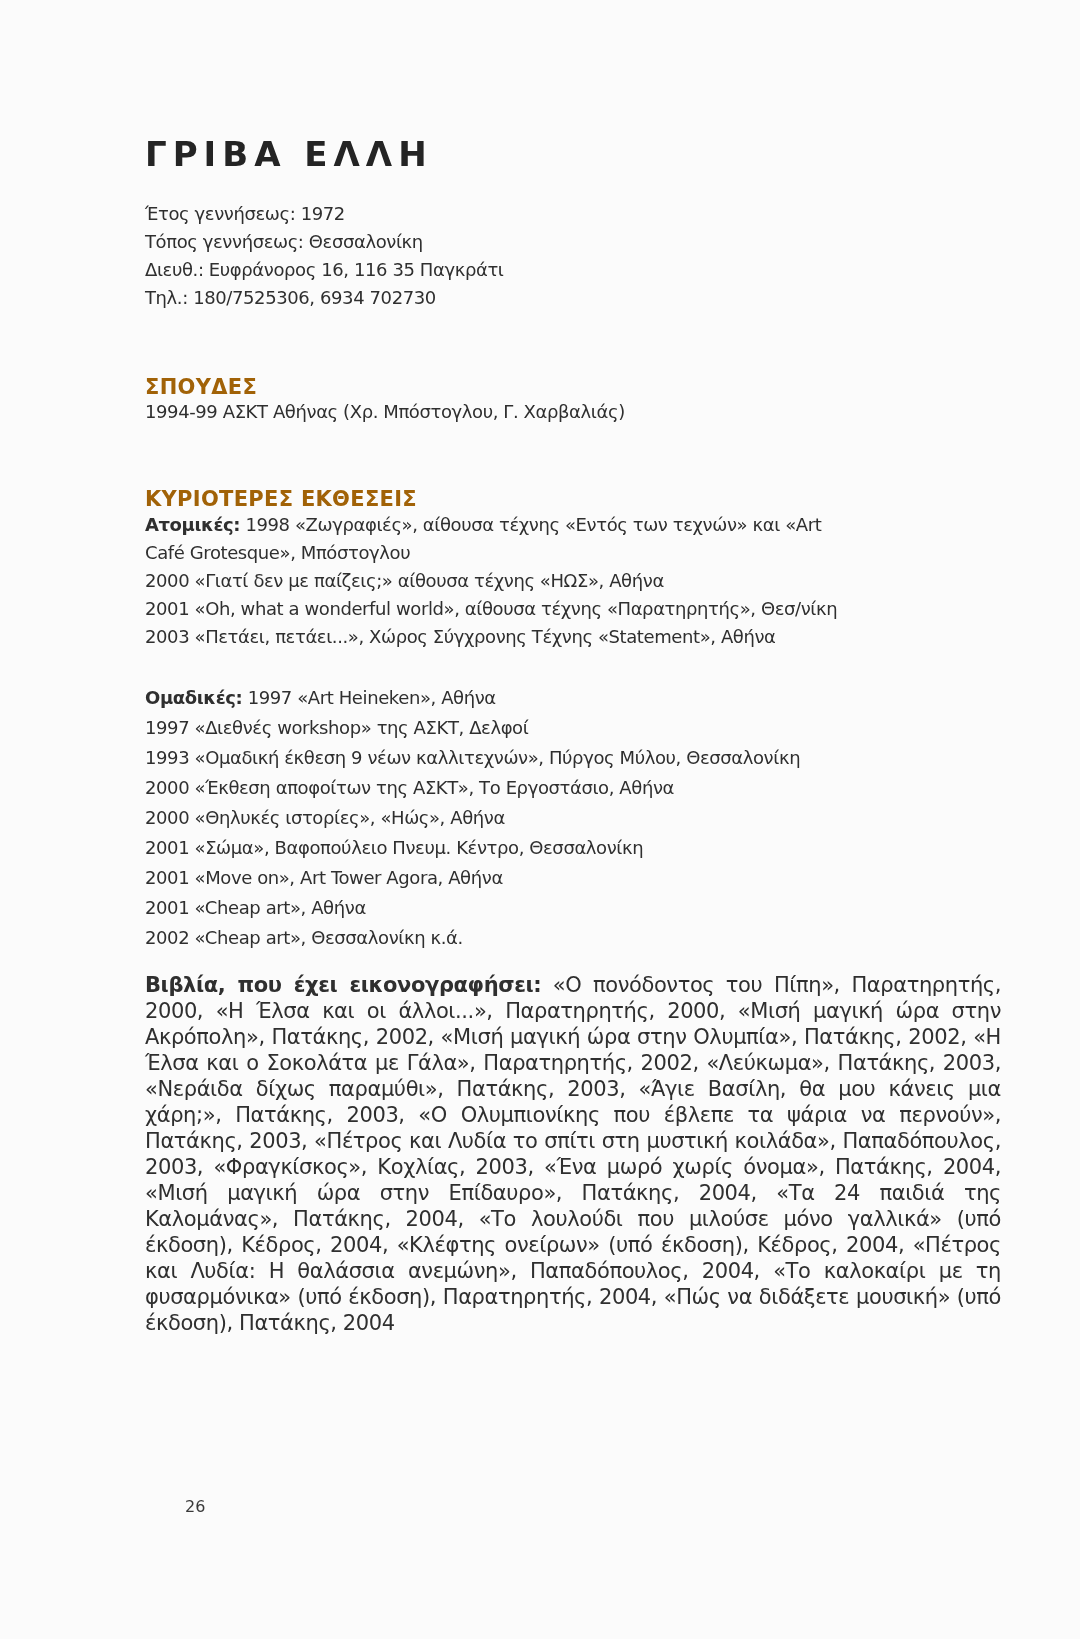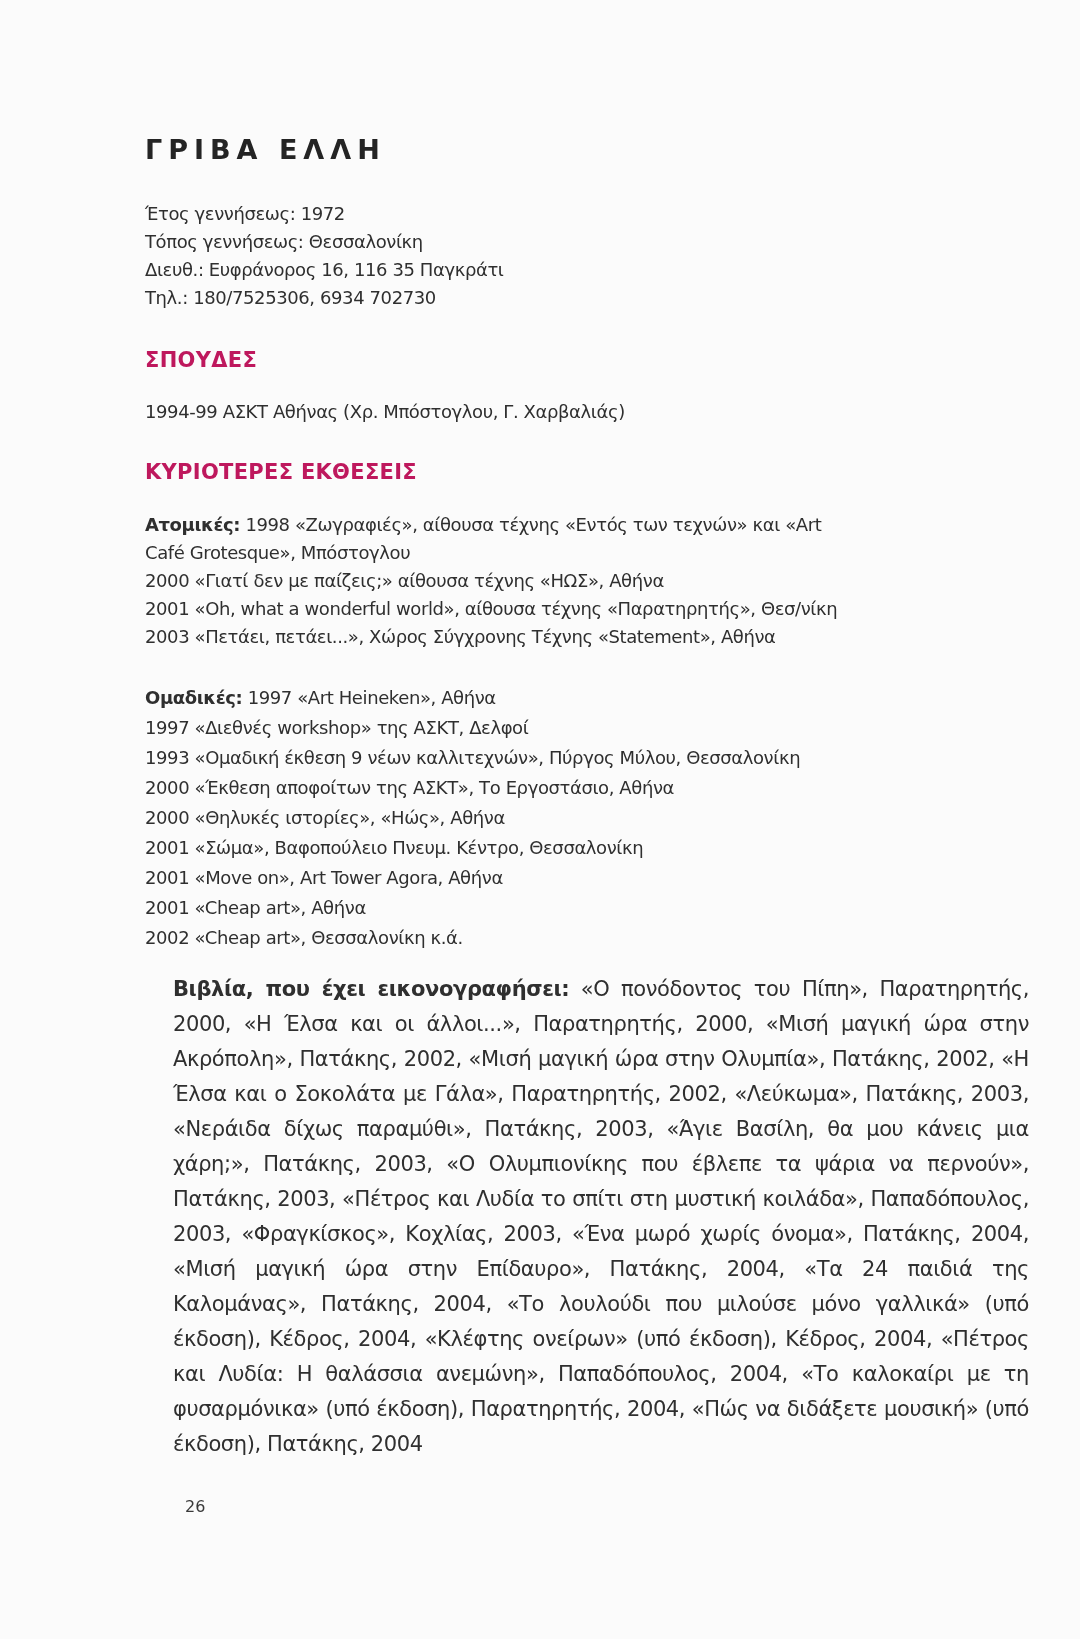--- a/index.html
+++ b/index.html
@@ -2,27 +2,27 @@
 <html><head>
 <meta charset="utf-8">
 <style>
   html, body { margin:0; padding:0; }
   body {
     width:1080px; height:1639px; background:#fbfbfb; position:relative; overflow:hidden;
     font-family:"DejaVu Sans", sans-serif; color:#2f2f2f;
   }
   .page { position:absolute; left:145px; top:0; width:870px; }
   .title {
-    position:absolute; top:134px; left:0; font-weight:bold; font-size:27px;
+    position:absolute; top:134px; left:0; font-weight:bold; font-size:34px;
     letter-spacing:6px; color:#242424;
   }
   .line { position:absolute; left:0; font-size:18px; white-space:nowrap; letter-spacing:-0.4px; }
-  .h2 { position:absolute; left:0; font-size:21px; font-weight:bold; color:#be185d; letter-spacing:0.3px; }
+  .h2 { position:absolute; left:0; font-size:21px; font-weight:bold; color:#a16207; letter-spacing:0.3px;margin-top:27px; }
   .b { font-weight:bold; }
-  .just { position:absolute; left:0; width:856px; font-size:21px; line-height:35px; text-align:justify; letter-spacing:-0.4px;margin-left:28px; }
+  .just { position:absolute; left:0; width:856px; font-size:21px; line-height:26px; text-align:justify; letter-spacing:-0.4px; }
   .pnum { position:absolute; left:185px; top:1497px; font-size:16px; color:#3a3a3a; }
 </style>
 </head>
 <body>
 
 <div class="page">
   <div class="title">ΓΡΙΒΑ ΕΛΛΗ</div>
 
   <div class="line" style="top:203px">Έτος γεννήσεως: 1972</div>
   <div class="line" style="top:231px">Τόπος γεννήσεως: Θεσσαλονίκη</div>

